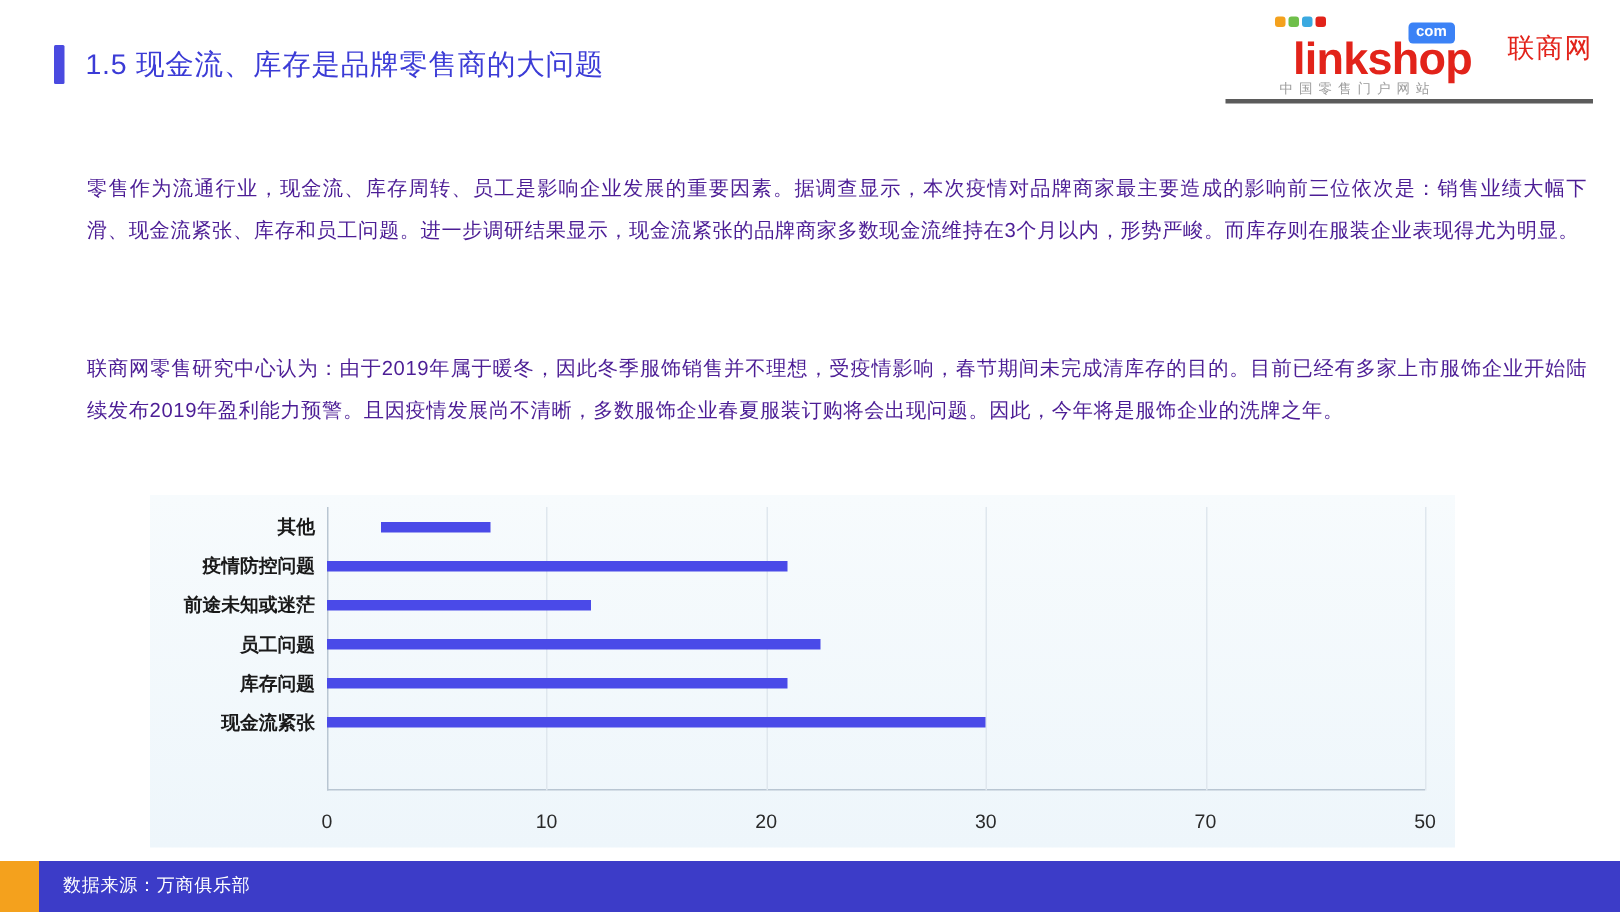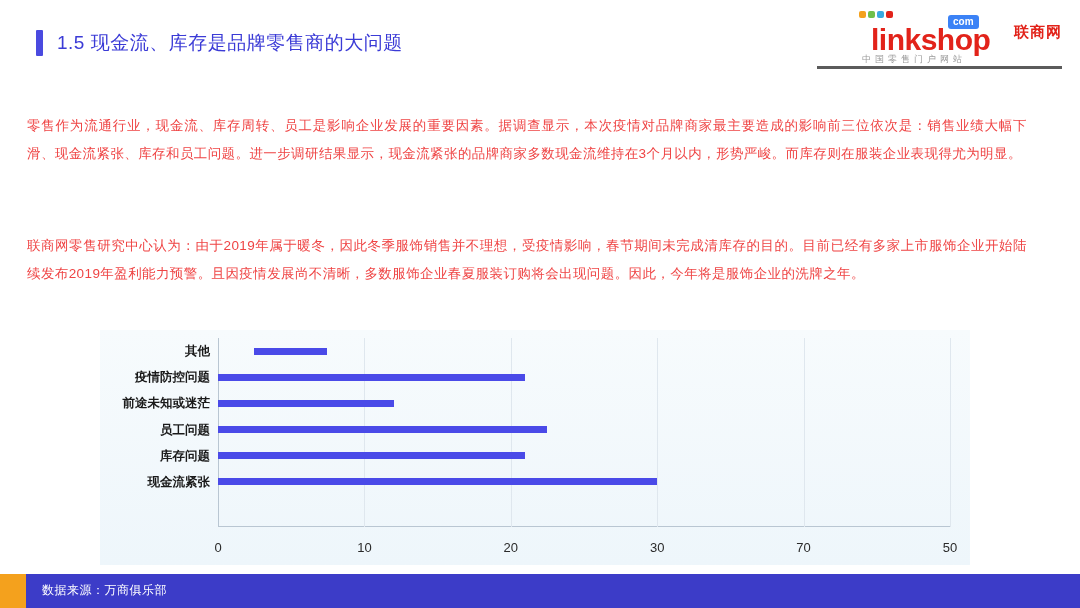--- a/index.html
+++ b/index.html
@@ -104,43 +104,43 @@
   }
   .logo-sub {
     position: absolute;
     left: 6px;
     top: 44px;
     font-size: 9px;
     color: #9a9a9a;
     letter-spacing: 4px;
   }
   .logo-cn {
-    font-size: 15px;
+    font-size: 18px;
     color: #e2231a;
-    font-weight: bold;
+    font-weight: normal;
     margin-left: 8px;
     margin-bottom: 4px;
     letter-spacing: 1px;
   }
   .logo-rule {
     position: absolute;
     right: 0;
     top: 58px;
     width: 245px;
     height: 3px;
     background: #5b5b5b;
   }
 
   
   .para {
     position: absolute;
-    left: 27px;
+    left: 58px;
     width: 1000px;
     font-size: 13.5px;
-    color: #ef4444;
+    color: #4c1d95;
     line-height: 28px;
     text-align: justify;
     letter-spacing: 0.4px;
   }
   .para1 { top: 112px; }
   .para2 { top: 232px; }
 
   
   .chart-wrap {
     position: absolute;

